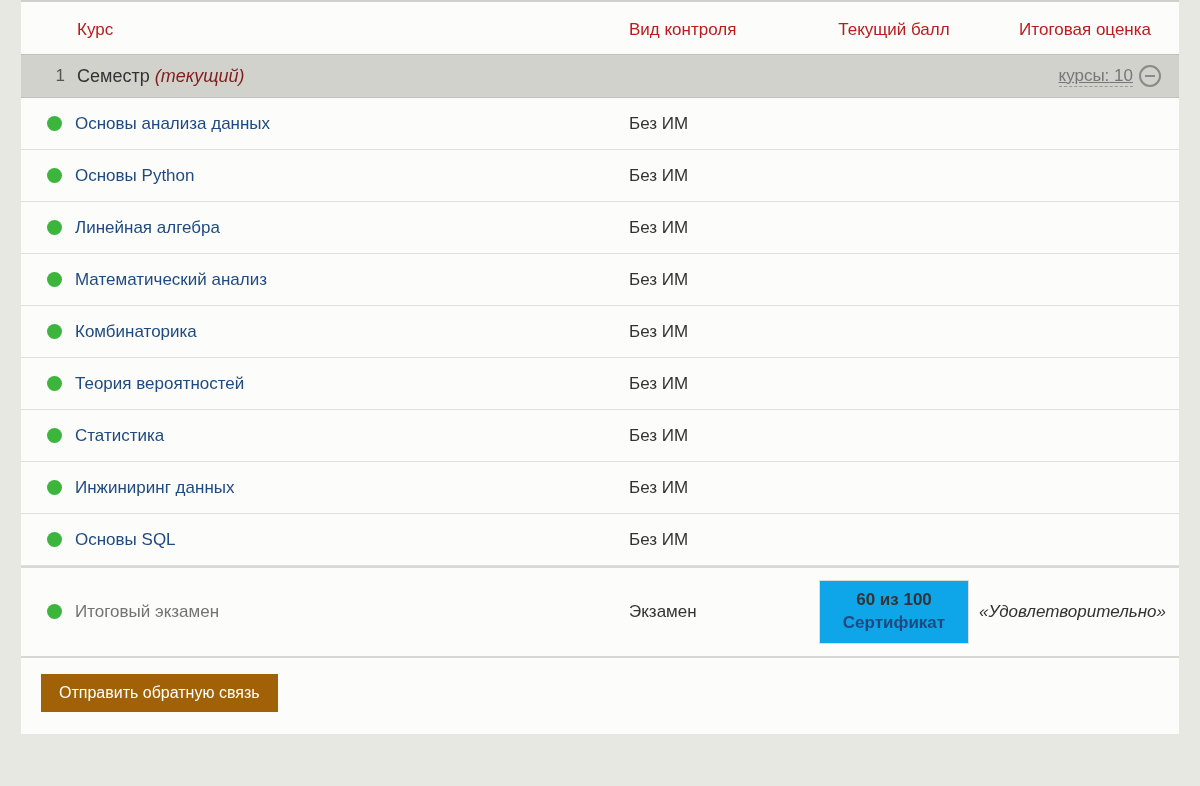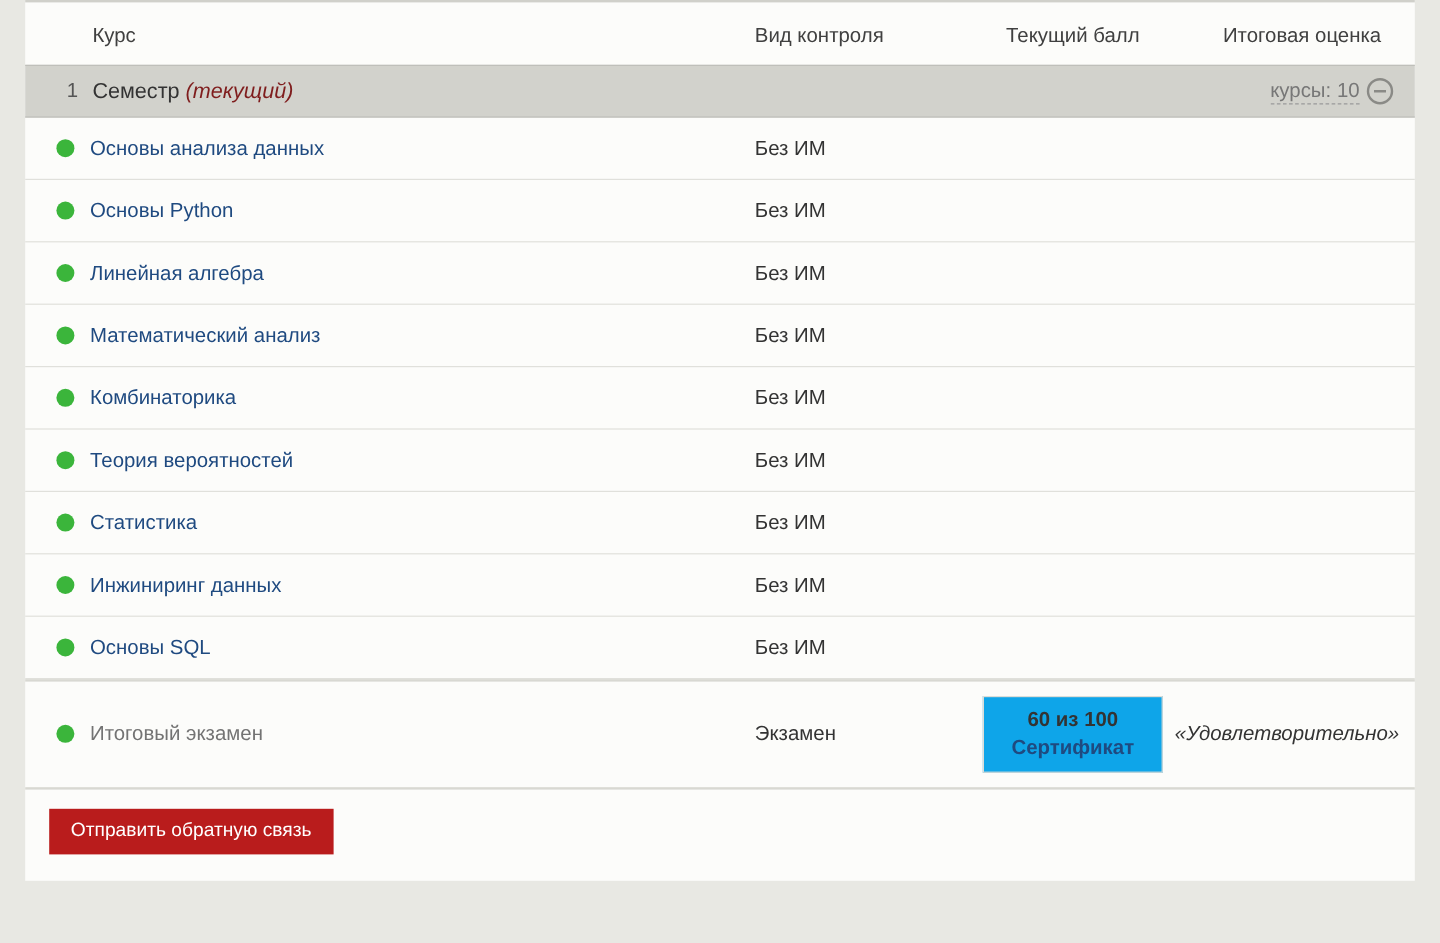--- a/index.html
+++ b/index.html
@@ -13,21 +13,21 @@
   .container {
     width: 1158px;
     margin: 0 auto;
     background: #fcfcfa;
   }
   .header-row {
     display: flex;
     align-items: center;
     padding: 18px 0 14px 0;
     font-size: 17px;
-    color: #404040;
+    color: #b91c1c;
     font-weight: 400;
   }
   .col-status { width: 54px; flex-shrink: 0; }
   .col-course { flex: 1; padding-right: 10px; }
   .col-control { width: 180px; flex-shrink: 0; }
   .col-score { width: 170px; flex-shrink: 0; text-align: center; }
   .col-grade { width: 200px; flex-shrink: 0; text-align: right; padding-right: 28px; }
   .header-row .col-course { padding-left: 56px; font-weight: 400; }
   .header-row .col-control,
   .header-row .col-score,
@@ -44,20 +44,21 @@
     color: #333;
   }
   .semester-row .num { width: 56px; text-align: right; padding-right: 12px; color:#555; font-size:17px; }
   .semester-row .label { flex: 1; }
   .semester-row .label .italic { font-style: italic; color: #7f1d1d; }
   .semester-row .courses-count {
     color: #777;
     font-size: 17px;
     border-bottom: 1px dashed #999;
     margin-right: 6px;
+    text-decoration: underline;
   }
   .semester-row .collapse-btn {
     width: 22px; height: 22px;
     border: 2px solid #8a8a86;
     border-radius: 50%;
     display: inline-flex;
     align-items: center;
     justify-content: center;
     color: #8a8a86;
     font-size: 18px;
@@ -95,21 +96,21 @@
   .score-box .score { color: #333; font-weight: 600; }
   .score-box .cert { color: #1f4a80; font-weight: 600; }
   .grade-text { color: #333; font-style: italic; }
   .exam-row { padding: 12px 0; border-bottom: 2px solid #d8d8d2; border-top: 2px solid #d8d8d2; }
   .exam-row .col-score { display:flex; justify-content:center; }
 
   .footer {
     padding: 16px 0 22px 20px;
   }
   .feedback-btn {
-    background: #b91c1c;
+    background: #a16207;
     color: #fff;
     border: none;
     padding: 10px 18px;
     font-size: 16px;
     cursor: pointer;
     font-family: inherit;
   }
   .table-edge-top { height: 2px; background: #d0d0ca; }
 </style>
 </head>

